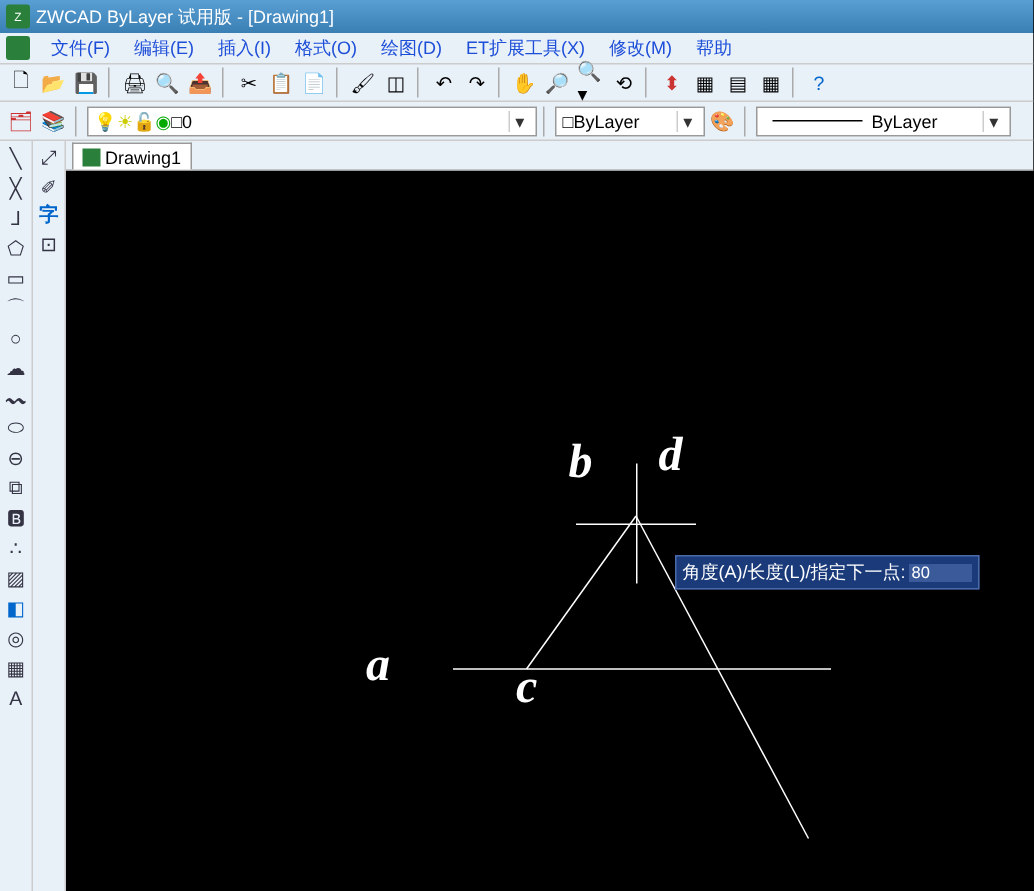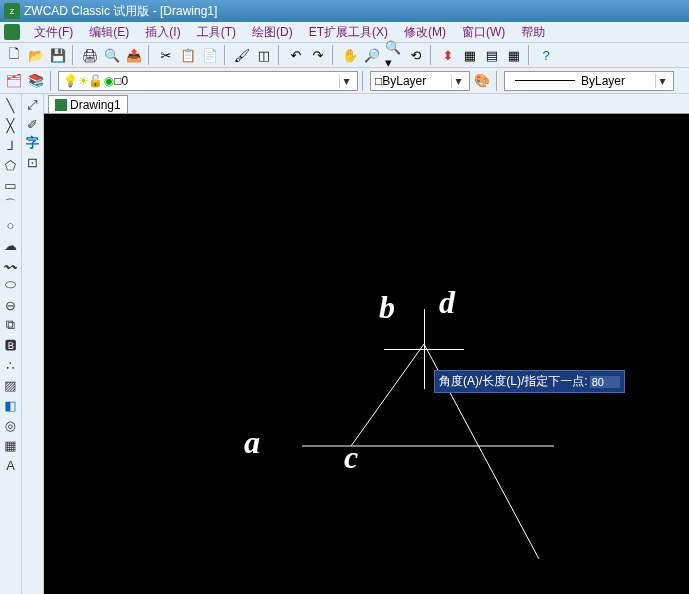--- a/index.html
+++ b/index.html
@@ -1,21 +1,21 @@
 <!DOCTYPE html>
 <html><head>
 <meta charset="utf-8">
 <style>
 * { margin: 0; padding: 0; box-sizing: border-box; font-family: "Microsoft YaHei", Arial, sans-serif; font-size: 12px; }
 body { width: 689px; height: 594px; overflow: hidden; background: #000; }
 .titlebar { height: 22px; background: linear-gradient(#5a9fd4, #3a7fb4); display: flex; align-items: center; padding: 0 4px; color: #fff; gap: 4px; }
 .titlebar .logo { width: 16px; height: 16px; background: #2a7f3a; border-radius: 2px; display: inline-flex; align-items: center; justify-content: center; font-size: 8px; color: #fff; }
 .menubar { height: 20px; background: #e8f0f8; display: flex; align-items: center; padding: 0 4px; gap: 0; }
 .menubar .mlogo { width: 16px; height: 16px; background: #2a7f3a; border-radius: 2px; margin-right: 6px; }
-.menubar span.mi { padding: 2px 8px; cursor: pointer; color: #701a75; }
+.menubar span.mi { padding: 2px 8px; cursor: pointer; color: #1d4ed8; }
 .toolbar { height: 26px; background: #e8f0f8; border-top: 1px solid #ccc; border-bottom: 1px solid #ccc; display: flex; align-items: center; padding: 0 4px; gap: 2px; }
 .tbtn { width: 20px; height: 20px; border: 1px solid transparent; display: inline-flex; align-items: center; justify-content: center; cursor: pointer; font-size: 13px; }
 .sep { width: 4px; height: 20px; border-left: 1px solid #aaa; margin: 0 2px; }
 .toolbar2 { height: 26px; background: #e8f0f8; border-bottom: 1px solid #ccc; display: flex; align-items: center; padding: 0 4px; gap: 2px; }
 .combo { height: 20px; border: 1px solid #999; background: #fff; display: inline-flex; align-items: center; padding: 0 4px; font-size: 11px; }
 .combo .arrow { width: 14px; text-align: center; color: #333; border-left: 1px solid #ccc; margin-left: 4px; }
 .main { display: flex; height: calc(594px - 22px - 20px - 26px - 26px); }
 .left-tools { width: 22px; background: #e8f0f8; border-right: 1px solid #ccc; display: flex; flex-direction: column; align-items: center; padding-top: 2px; gap: 2px; }
 .left-tools2 { width: 22px; background: #e8f0f8; border-right: 1px solid #ccc; display: flex; flex-direction: column; align-items: center; padding-top: 2px; gap: 1px; }
 .ltbtn { width: 18px; height: 18px; display: inline-flex; align-items: center; justify-content: center; cursor: pointer; font-size: 13px; color: #334; }
@@ -24,41 +24,40 @@
 .ftab { height: 18px; background: #fff; border: 1px solid #999; border-bottom: none; padding: 0 6px; display: inline-flex; align-items: center; gap: 3px; font-size: 11px; }
 .ftab .ficon { width: 12px; height: 12px; background: #2a7f3a; display: inline-block; }
 .canvas { flex: 1; background: #000; position: relative; overflow: hidden; }
 .wire { position: absolute; stroke: #fff; stroke-width: 1; fill: none; }
 .anno { position: absolute; color: #fff; font-family: "Comic Sans MS", cursive; font-size: 32px; font-weight: bold; font-style: italic; }
 .cross { position: absolute; width: 80px; height: 80px; }
 .cross::before, .cross::after { content: ''; position: absolute; background: #fff; }
 .cross::before { left: 0; top: 50%; width: 100%; height: 1px; }
 .cross::after { top: 0; left: 50%; width: 1px; height: 100%; }
 .tooltip { position: absolute; background: #1a3a7a; color: #fff; font-size: 11px; padding: 2px 4px; display: inline-flex; align-items: center; gap: 2px; border: 1px solid #4a6aaa; }
-.tooltip input { width: 30px; background: #3a5a9a; border: none; color: #fff; font-size: 11px; padding: 0 2px; }
+.tooltip input { width: 42px; background: #3a5a9a; border: none; color: #fff; font-size: 11px; padding: 0 2px; }
 .layer-line { display: inline-block; width: 60px; border-top: 1px solid #000; margin: 0 6px; vertical-align: middle; }
 </style>
 </head>
 <body>
 
 <div class="titlebar">
   <span class="logo">Z</span>
-  <span>ZWCAD Classic 试用版 - [Drawing1]</span>
+  <span>ZWCAD ByLayer 试用版 - [Drawing1]</span>
 </div>
 
 <div class="menubar">
   <span class="mlogo"></span>
   <span class="mi">文件(F)</span>
   <span class="mi">编辑(E)</span>
   <span class="mi">插入(I)</span>
-  <span class="mi">工具(T)</span>
+  <span class="mi">格式(O)</span>
   <span class="mi">绘图(D)</span>
   <span class="mi">ET扩展工具(X)</span>
   <span class="mi">修改(M)</span>
-  <span class="mi">窗口(W)</span>
   <span class="mi">帮助</span>
 </div>
 
 <div class="toolbar">
   <span class="tbtn">🗋</span>
   <span class="tbtn">📂</span>
   <span class="tbtn">💾</span>
   <span class="sep"></span>
   <span class="tbtn">🖨</span>
   <span class="tbtn">🔍</span>
@@ -158,19 +157,19 @@
       <svg class="wire" style="left:0;top:0;width:100%;height:100%">
         <line x1="258" y1="332" x2="510" y2="332"></line>
         <line x1="307" y1="332" x2="380" y2="230"></line>
         <line x1="380" y1="230" x2="495" y2="445"></line>
       </svg>
       <div class="cross" style="left:340px;top:195px"></div>
       <div class="anno" style="left:200px;top:310px">a</div>
       <div class="anno" style="left:335px;top:175px">b</div>
       <div class="anno" style="left:300px;top:325px">c</div>
       <div class="anno" style="left:395px;top:170px">d</div>
-      <div class="tooltip" style="left:390px;top:256px">
+      <div class="tooltip" style="left:406px;top:256px">
         <span>角度(A)/长度(L)/指定下一点:</span>
         <input value="80" style="">
       </div>
     </div>
   </div>
 </div>
 
 </body></html>

